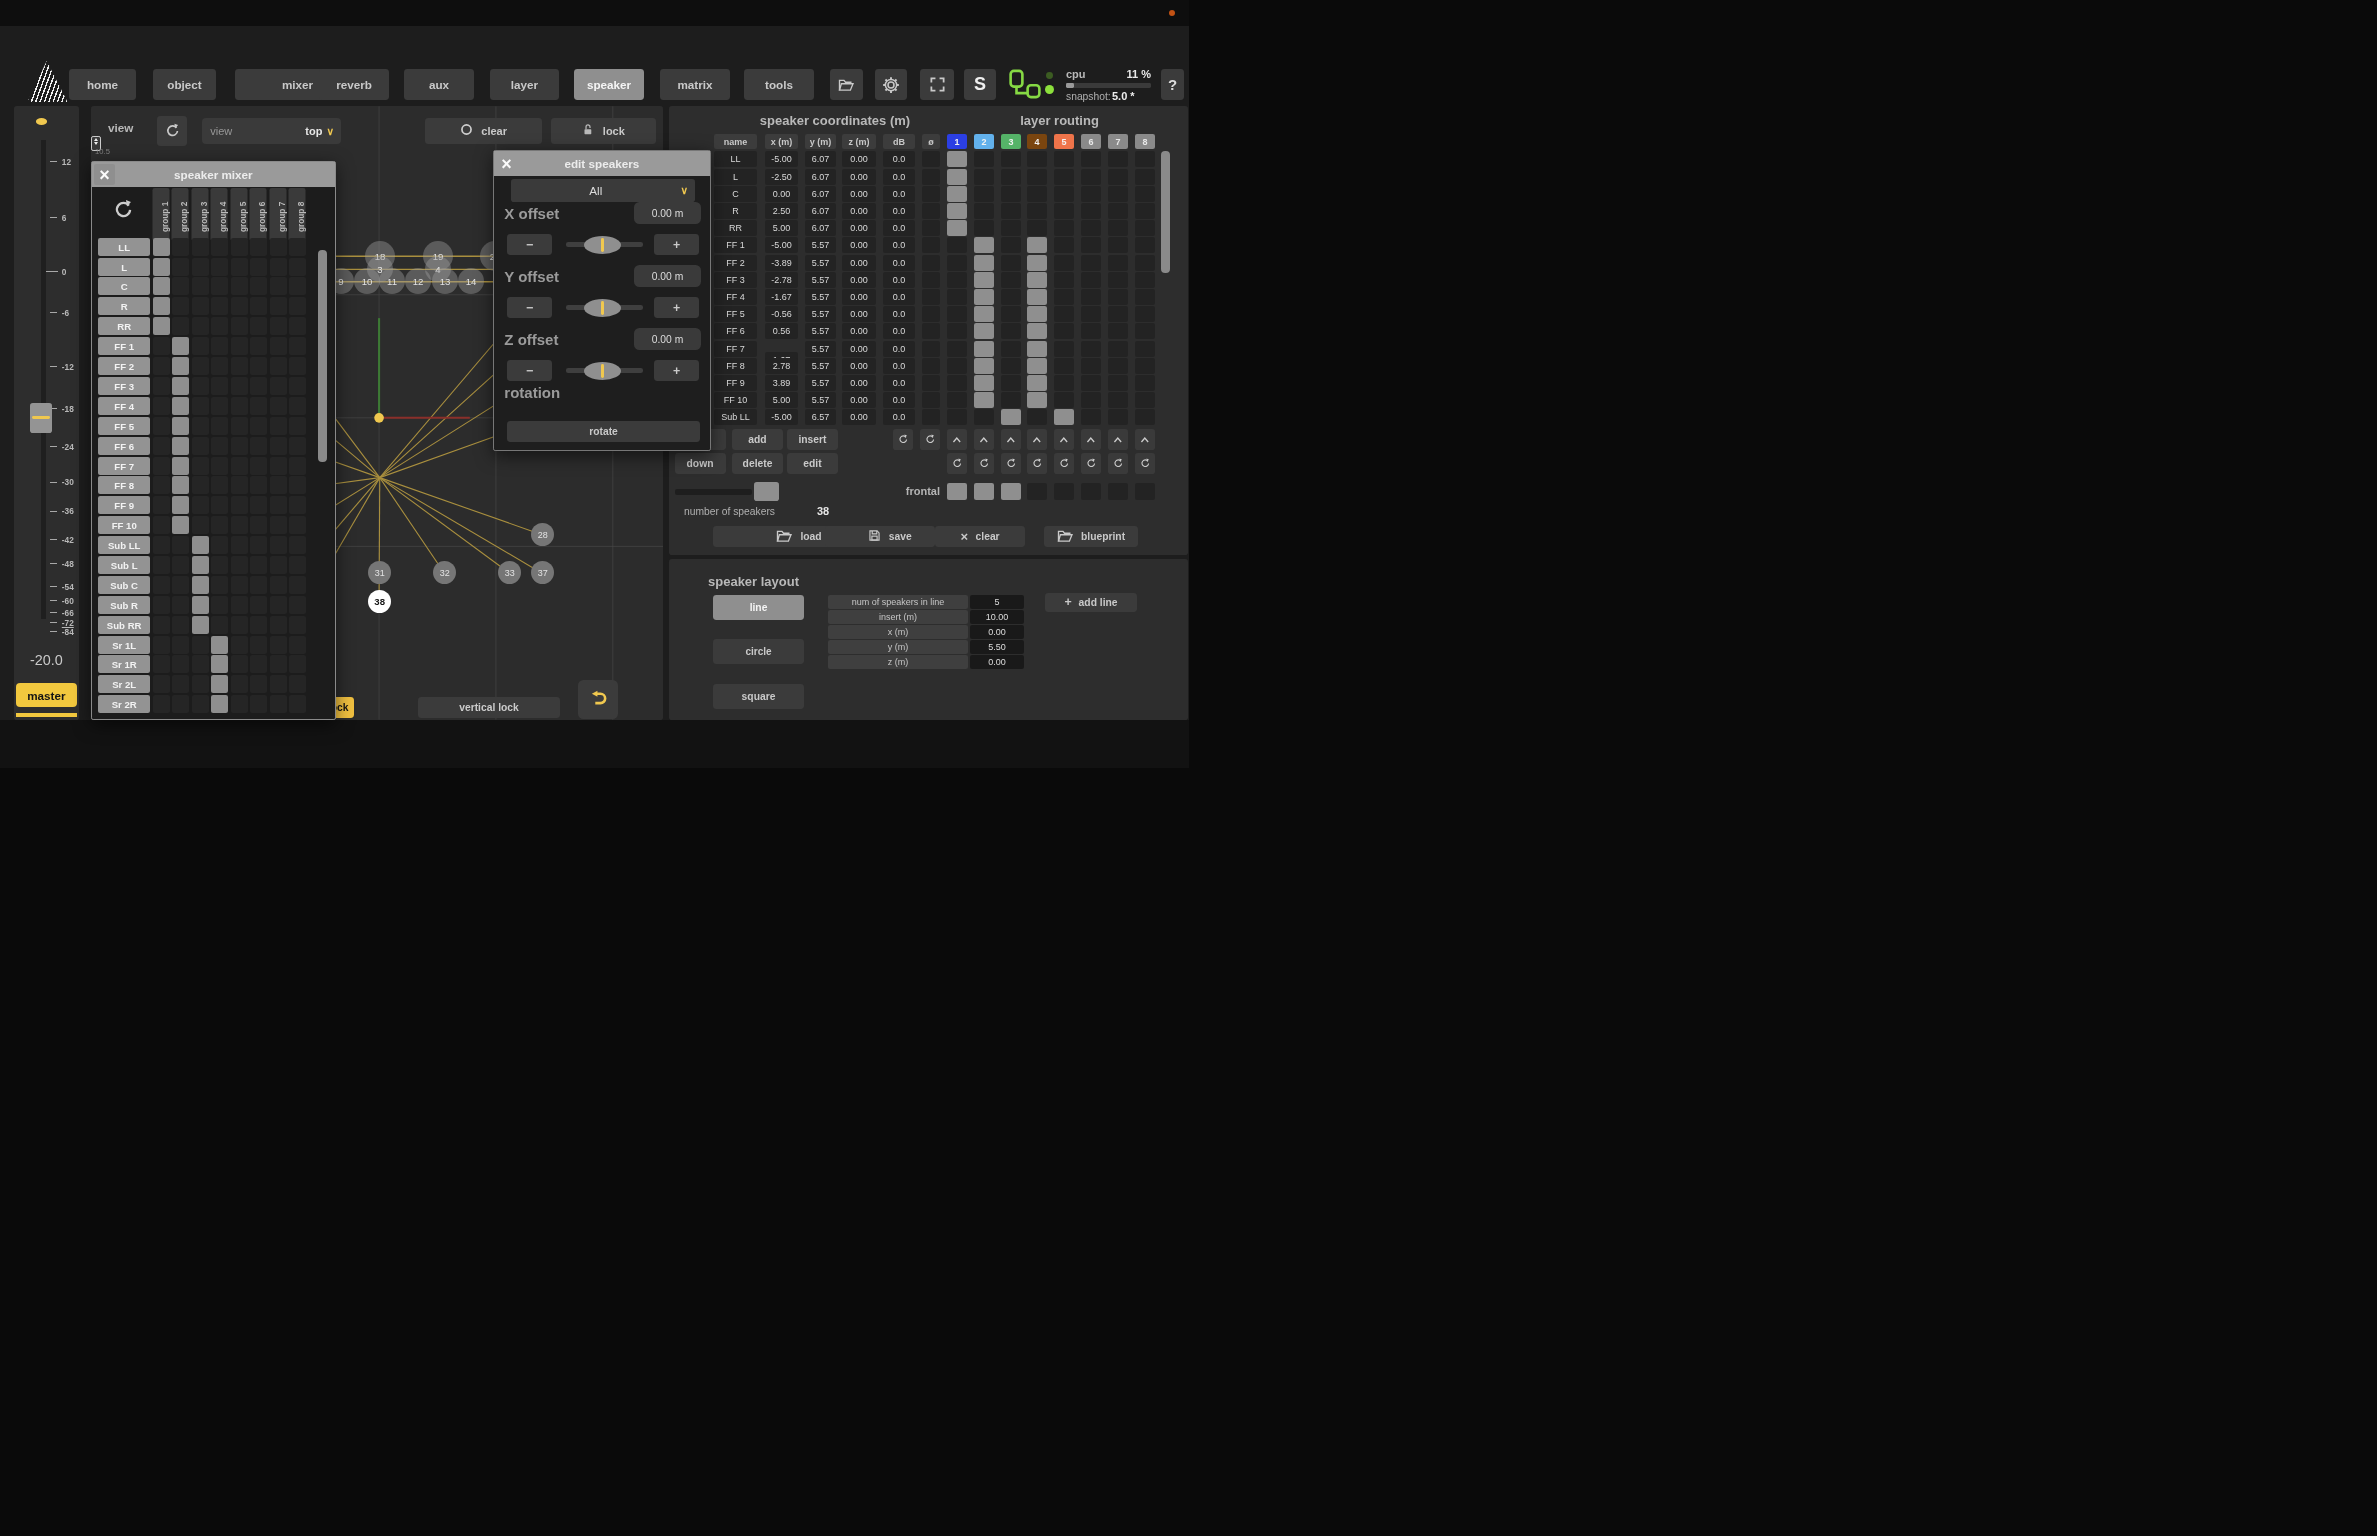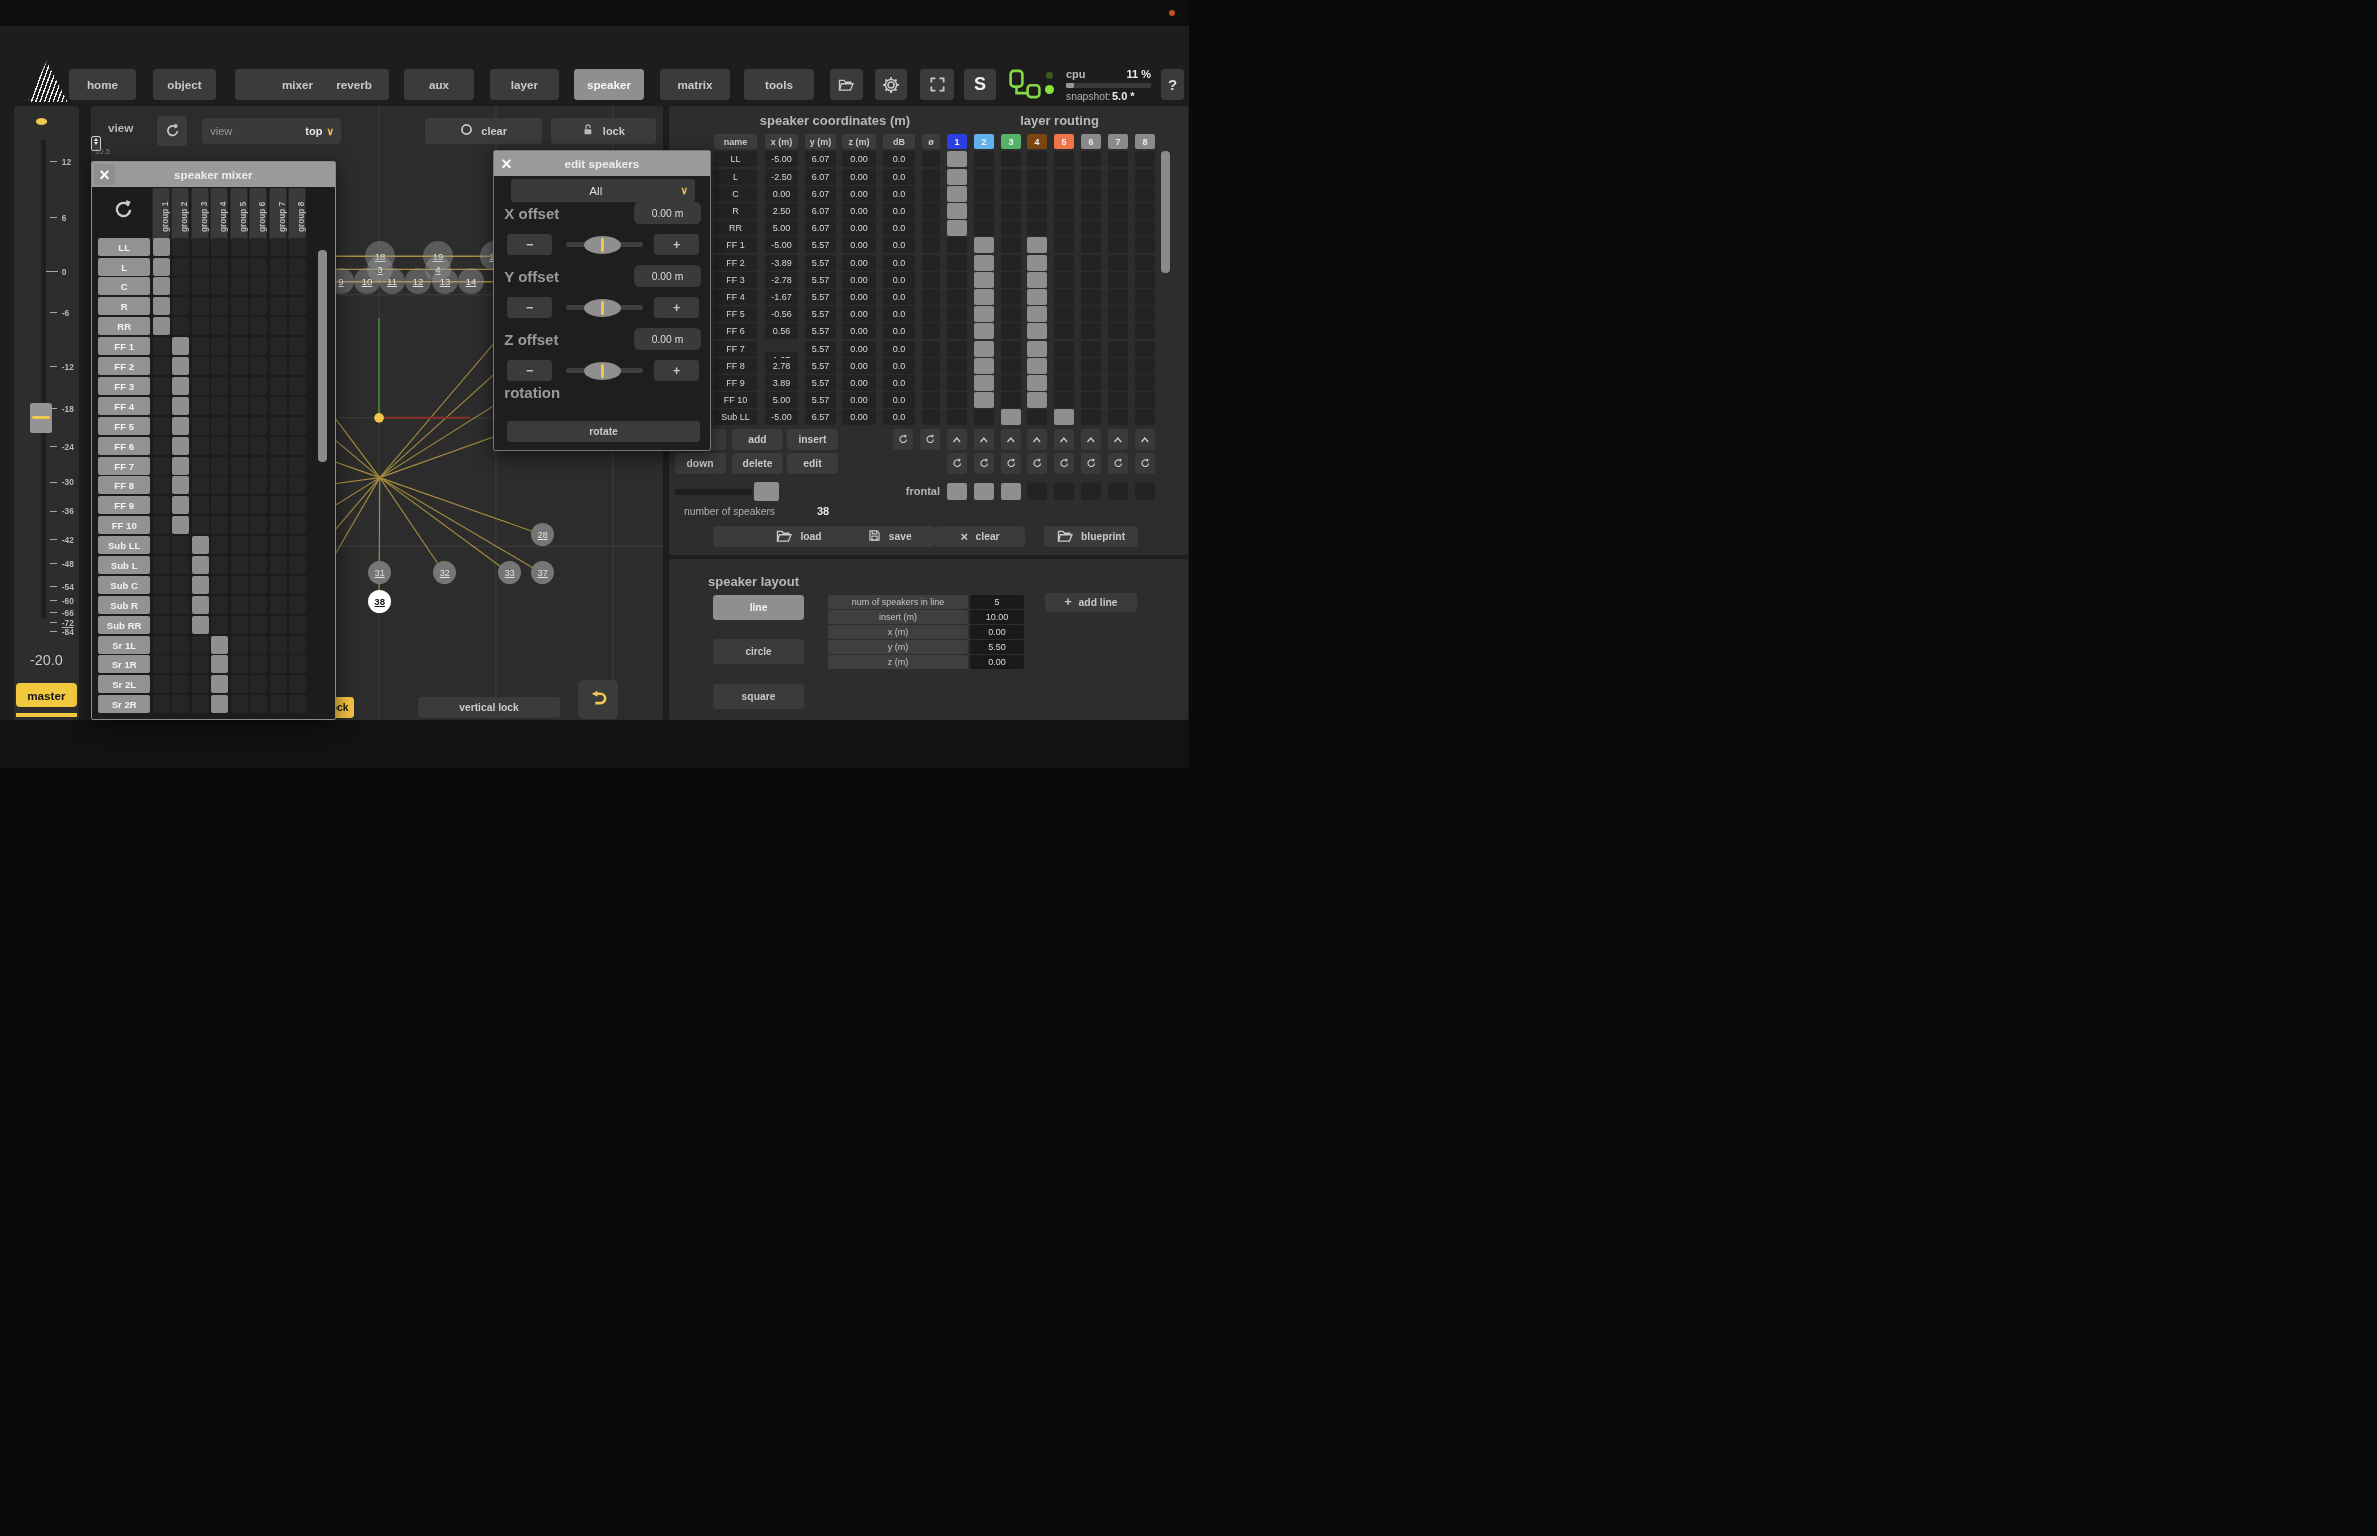--- a/index.html
+++ b/index.html
@@ -21,21 +21,21 @@
            font-weight:bold;display:flex;align-items:flex-end;justify-content:center;padding-bottom:4.1px;
            writing-mode:vertical-rl;transform:rotate(180deg);}
   .ovl-header{position:absolute;left:0;top:0;right:0;height:25px;background:#9a9a9a;
               display:flex;align-items:center;}
   .ovl-title{flex:1;text-align:center;color:#ececec;font-weight:bold;font-size:11.7px;}
   .xbtn{width:20.6px;height:20.6px;margin-left:2.1px;display:flex;align-items:center;justify-content:center;
         color:#fafafa;font-size:18px;font-weight:bold;cursor:pointer;line-height:1;}
   .tick{position:absolute;color:#b9b9b9;font-size:8.3px;font-weight:bold;}
   .tickdash{position:absolute;height:1.4px;background:#a8a8a8;}
   .speaker{position:absolute;border-radius:50%;display:flex;align-items:center;justify-content:center;
-           color:#e3e3e3;font-size:9.6px;cursor:pointer;text-decoration:underline;}
+           color:#e3e3e3;font-size:9.6px;cursor:pointer;}
   .spk-ghost{background:rgba(158,158,158,.42);}
   .spk-solid{background:#767676;font-size:9px;}
   .spk-sel{background:#ffffff;color:#151515;font-weight:bold;}
   .hcell{position:absolute;background:#3c3c3c;border-radius:2.1px;color:#c9c9c9;font-size:9px;
          font-weight:bold;display:flex;align-items:center;justify-content:center;}
   .dcell{position:absolute;background:#232323;border-radius:2.1px;color:#d9d9d9;font-size:9px;
          display:flex;align-items:center;justify-content:center;}
   .sqbtn{position:absolute;background:#3a3a3a;border-radius:2.8px;color:#cccccc;
          display:flex;align-items:center;justify-content:center;cursor:pointer;}
   .chev{width:9.6px;height:7.6px;}

